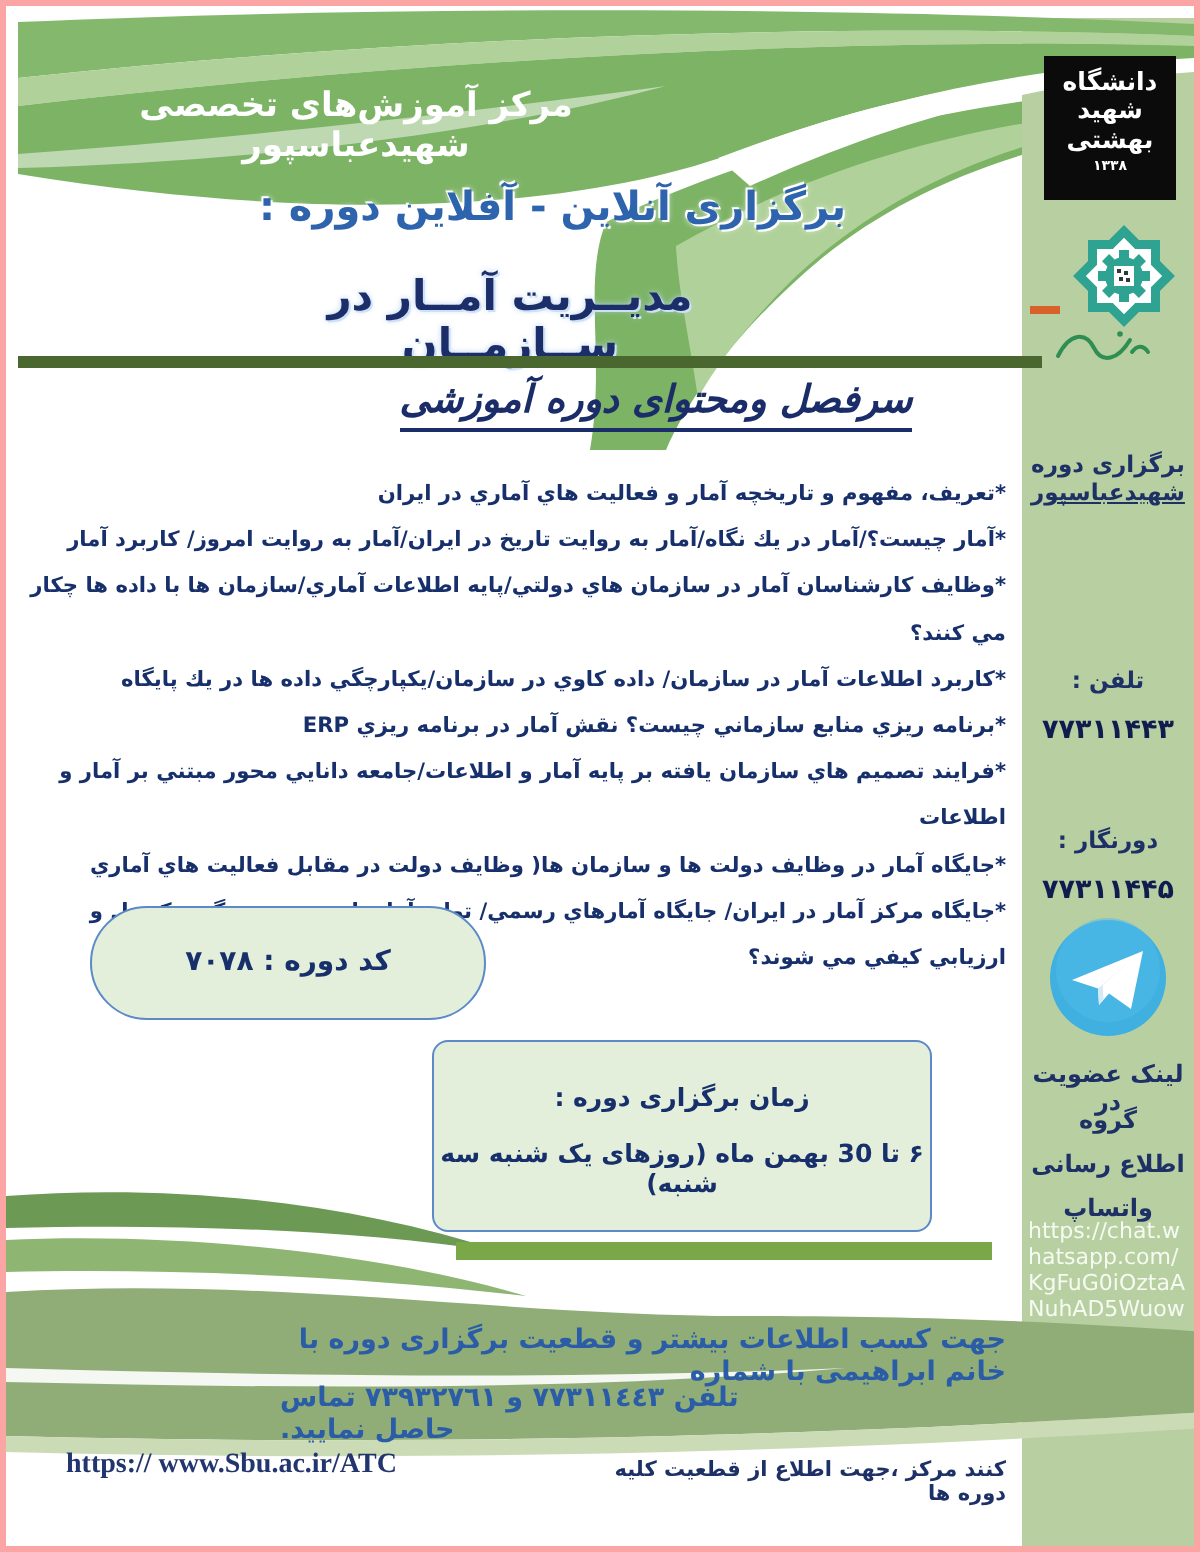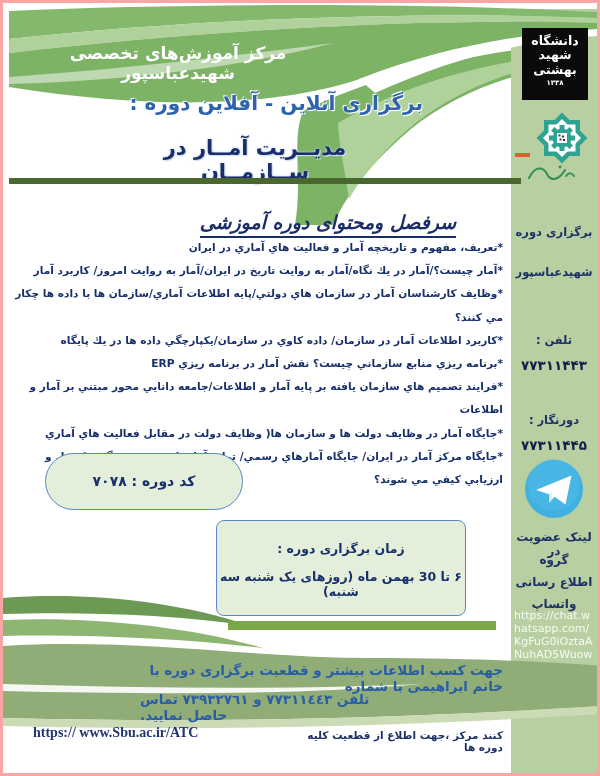--- a/index.html
+++ b/index.html
@@ -19,21 +19,21 @@
   
   .org-title{left:20px;top:40px;width:310px;text-align:center;direction:rtl;
     color:#ffffff;font-size:17px;font-weight:bold;}
   .delivery{left:120px;top:88px;width:300px;text-align:right;direction:rtl;
     color:#2e63ad;font-size:20px;font-weight:bold;
     text-shadow:1px 1px 0 #ffffff,-1px -1px 0 #ffffff,0 0 3px #ffffff;}
   .course-title{left:108px;top:133px;width:288px;text-align:center;direction:rtl;
     color:#1c2e6a;font-size:21px;font-weight:bold;letter-spacing:.5px;
     text-shadow:1px 1px 0 #cfe0f5,0 0 3px #bcd4ee;}
   .divider{left:6px;top:175px;width:512px;height:6px;background:#49672f;}
-  .section-title-wrap{left:150px;top:208px;width:350px;text-align:center;direction:rtl;}
+  .section-title-wrap{left:150px;top:186px;width:350px;text-align:center;direction:rtl;}
   .section-title{display:inline-block;color:#1b2d69;font-size:19px;font-weight:bold;
     font-style:italic;border-bottom:2px solid #1b2d69;padding-bottom:3px;}
   
   .topics{left:0;top:233px;width:500px;direction:rtl;text-align:right;
     color:#17306b;font-size:10.6px;font-weight:bold;line-height:23.2px;}
   
   .badge{background:#e3efda;border:1.6px solid #5b8ac6;box-sizing:border-box;
     color:#17306b;font-weight:bold;direction:rtl;text-align:center;}
   .badge1{left:42px;top:450px;width:198px;height:57px;border-radius:29px;
     font-size:14px;line-height:54px;}
@@ -163,21 +163,21 @@
   </svg>
 
   <div class="abs z5 orange-dash"></div>
 
   <svg class="abs z5 signature" width="50" height="24" viewBox="0 0 50 24">
     <path d="M2,17 C8,5 16,5 20,13 C24,21 32,19 38,9 M39,15 C42,11 45,12 47,15" stroke="#2f8f52" stroke-width="2" fill="none" stroke-linecap="round"></path>
     <circle cx="33" cy="6" r="1.4" fill="#2f8f52"></circle>
   </svg>
 
   <div class="abs z5 sb-label" style="top:222px;">برگزاری دوره</div>
-  <div class="abs z5 sb-label" style="top:262px;">شهیدعباسپور</div>
+  <div class="abs z5 sb-label" style="top:236px;text-decoration:underline;">شهیدعباسپور</div>
 
   <div class="abs z5 sb-label" style="top:330px;">تلفن :</div>
   <div class="abs z5 sb-num" style="top:354px;">۷۷۳۱۱۴۴۳</div>
 
   <div class="abs z5 sb-label" style="top:410px;">دورنگار :</div>
   <div class="abs z5 sb-num" style="top:434px;">۷۷۳۱۱۴۴۵</div>
 
   <svg class="abs z5 tg-icon" width="60" height="60" viewBox="0 0 60 60">
     <circle cx="30" cy="30" r="29" fill="#3fb0e0"></circle>
     <circle cx="30" cy="26" r="26" fill="#52bce8" opacity="0.5"></circle>

